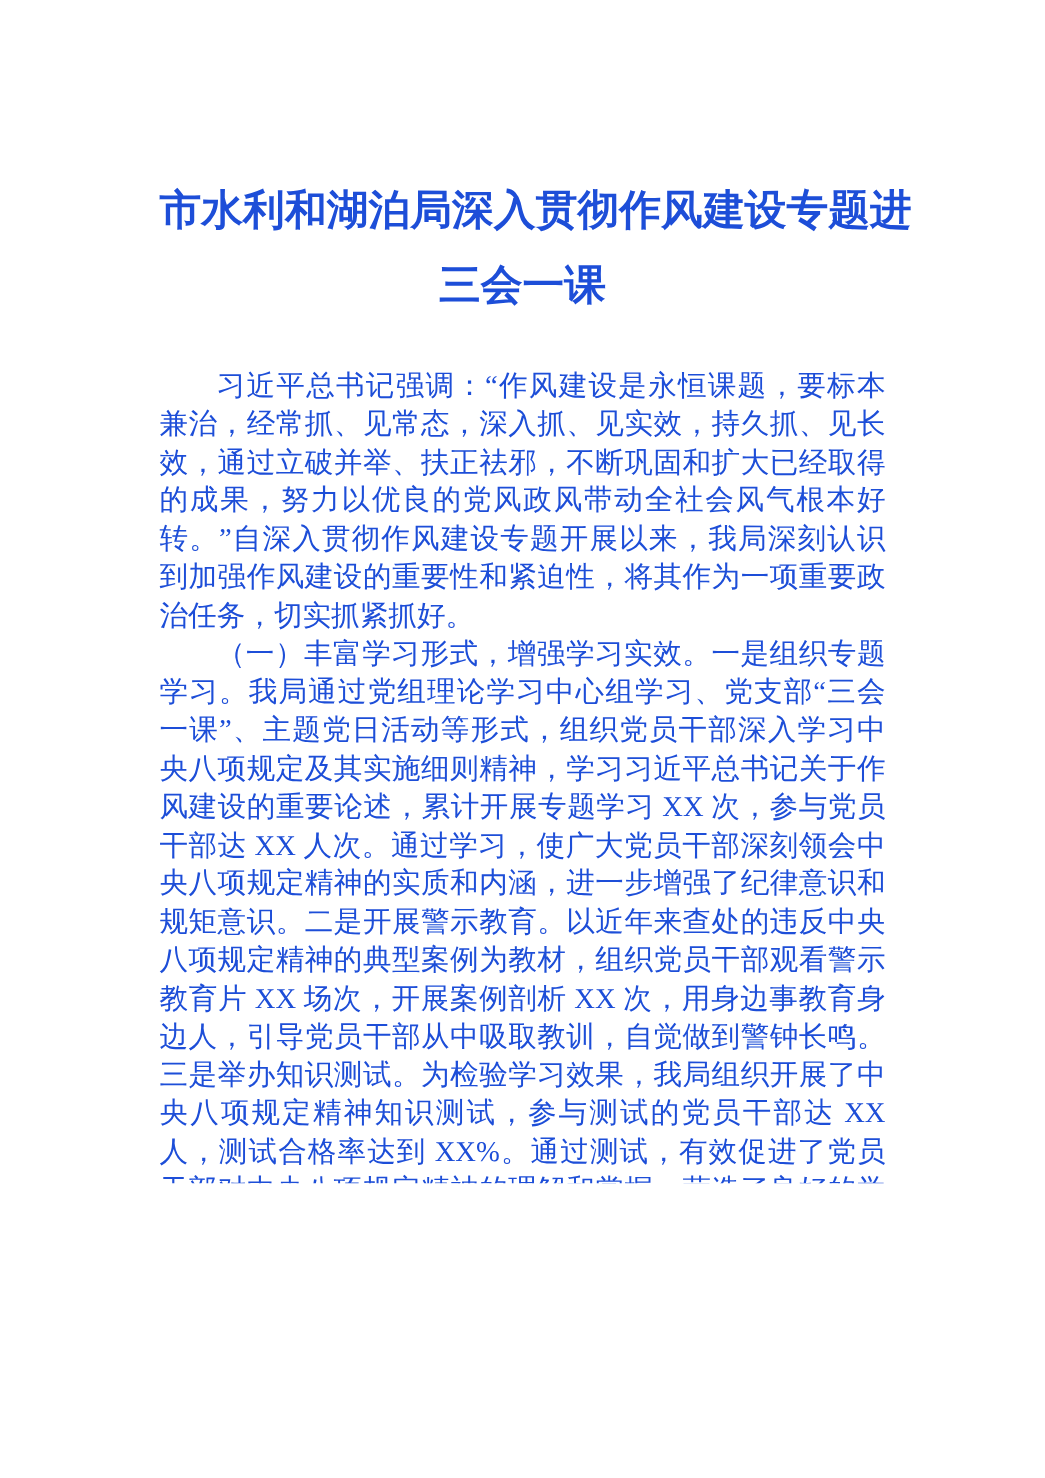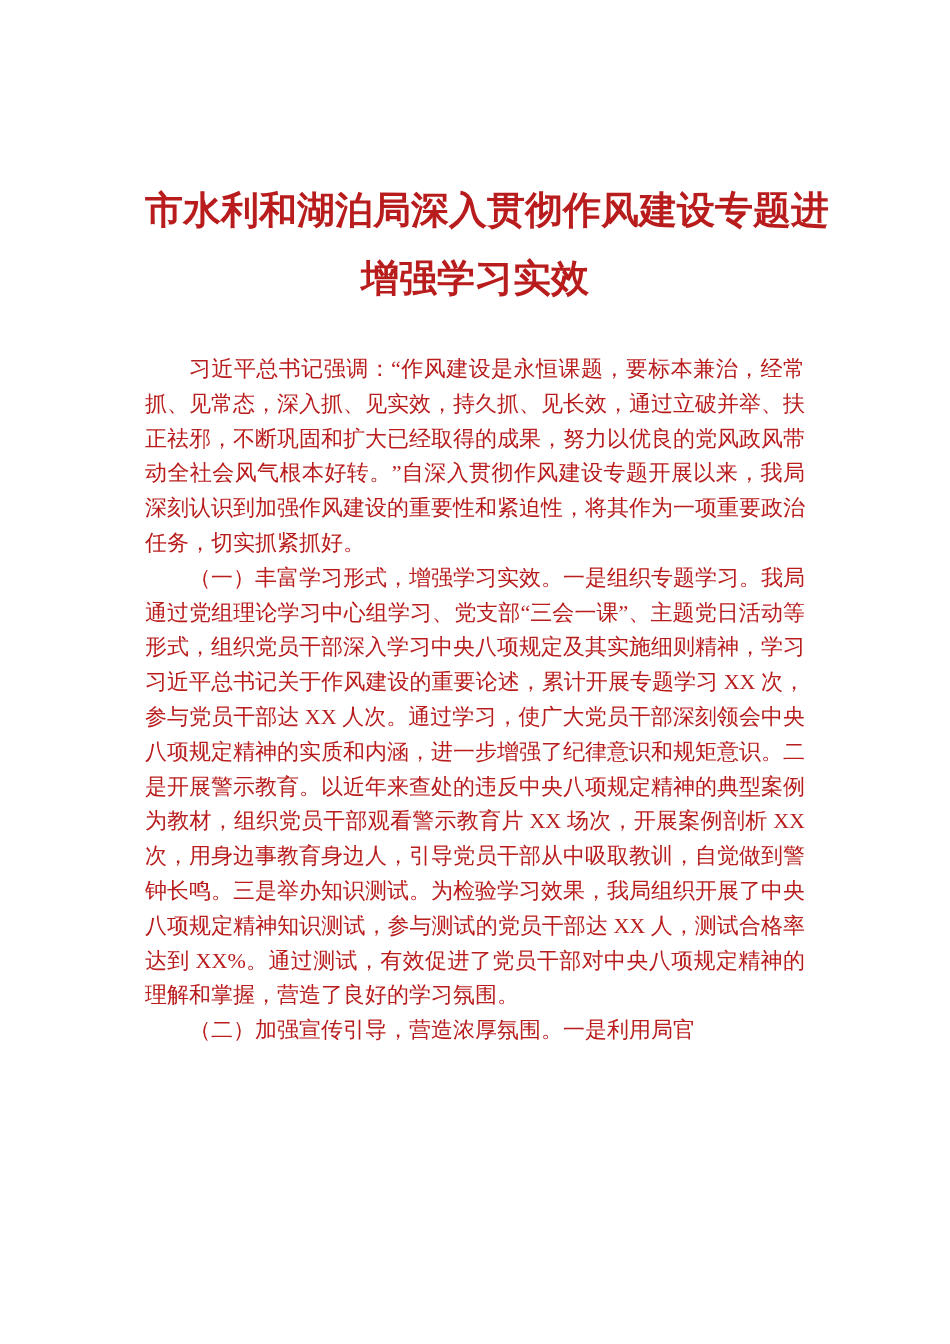--- a/index.html
+++ b/index.html
@@ -5,44 +5,43 @@
   html, body {
     margin: 0;
     padding: 0;
     background: #ffffff;
   }
   .page {
     position: relative;
     width: 950px;
     height: 1076px;
     background: #ffffff;
-    color: #b91c1c;
+    color: #1d4ed8;
     font-family: "Liberation Serif", "DejaVu Serif", serif;
     overflow: hidden;
-    margin-top: 18px;
   }
   .content {
     padding: 0 145px;
   }
   .doc-title {
     margin: 0;
     padding-top: 158px;
     font-size: 38px;
     font-weight: 700;
     line-height: 68px;
     text-align: center;
     letter-spacing: 0;
   }
   .title-line {
     display: block;
     white-space: nowrap;
   }
   .doc-body {
     margin-top: 40px;
-    font-size: 22px;
+    font-size: 26px;
     line-height: 34.8px;
     text-align: justify;
     word-break: break-all;
   }
   .para {
     margin: 0;
     text-indent: 2em;
   }
   .page-number {
     position: absolute;
@@ -54,21 +53,21 @@
     line-height: 28px;
   }
 </style>
 </head>
 <body>
 
 <div class="page">
   <div class="content">
     <h1 class="doc-title">
       <span class="title-line">市水利和湖泊局深入贯彻作风建设专题进</span>
-      <span class="title-line">增强学习实效</span>
+      <span class="title-line">三会一课</span>
     </h1>
     <div class="doc-body">
       <p class="para">习近平总书记强调：“作风建设是永恒课题，要标本兼治，经常抓、见常态，深入抓、见实效，持久抓、见长效，通过立破并举、扶正祛邪，不断巩固和扩大已经取得的成果，努力以优良的党风政风带动全社会风气根本好转。”自深入贯彻作风建设专题开展以来，我局深刻认识到加强作风建设的重要性和紧迫性，将其作为一项重要政治任务，切实抓紧抓好。</p>
       <p class="para">（一）丰富学习形式，增强学习实效。一是组织专题学习。我局通过党组理论学习中心组学习、党支部“三会一课”、主题党日活动等形式，组织党员干部深入学习中央八项规定及其实施细则精神，学习习近平总书记关于作风建设的重要论述，累计开展专题学习 XX 次，参与党员干部达 XX 人次。通过学习，使广大党员干部深刻领会中央八项规定精神的实质和内涵，进一步增强了纪律意识和规矩意识。二是开展警示教育。以近年来查处的违反中央八项规定精神的典型案例为教材，组织党员干部观看警示教育片 XX 场次，开展案例剖析 XX 次，用身边事教育身边人，引导党员干部从中吸取教训，自觉做到警钟长鸣。三是举办知识测试。为检验学习效果，我局组织开展了中央八项规定精神知识测试，参与测试的党员干部达 XX 人，测试合格率达到 XX%。通过测试，有效促进了党员干部对中央八项规定精神的理解和掌握，营造了良好的学习氛围。</p>
       <p class="para">（二）加强宣传引导，营造浓厚氛围。一是利用局官</p>
     </div>
   </div>
   <div class="page-number">1</div>
 </div>
 

